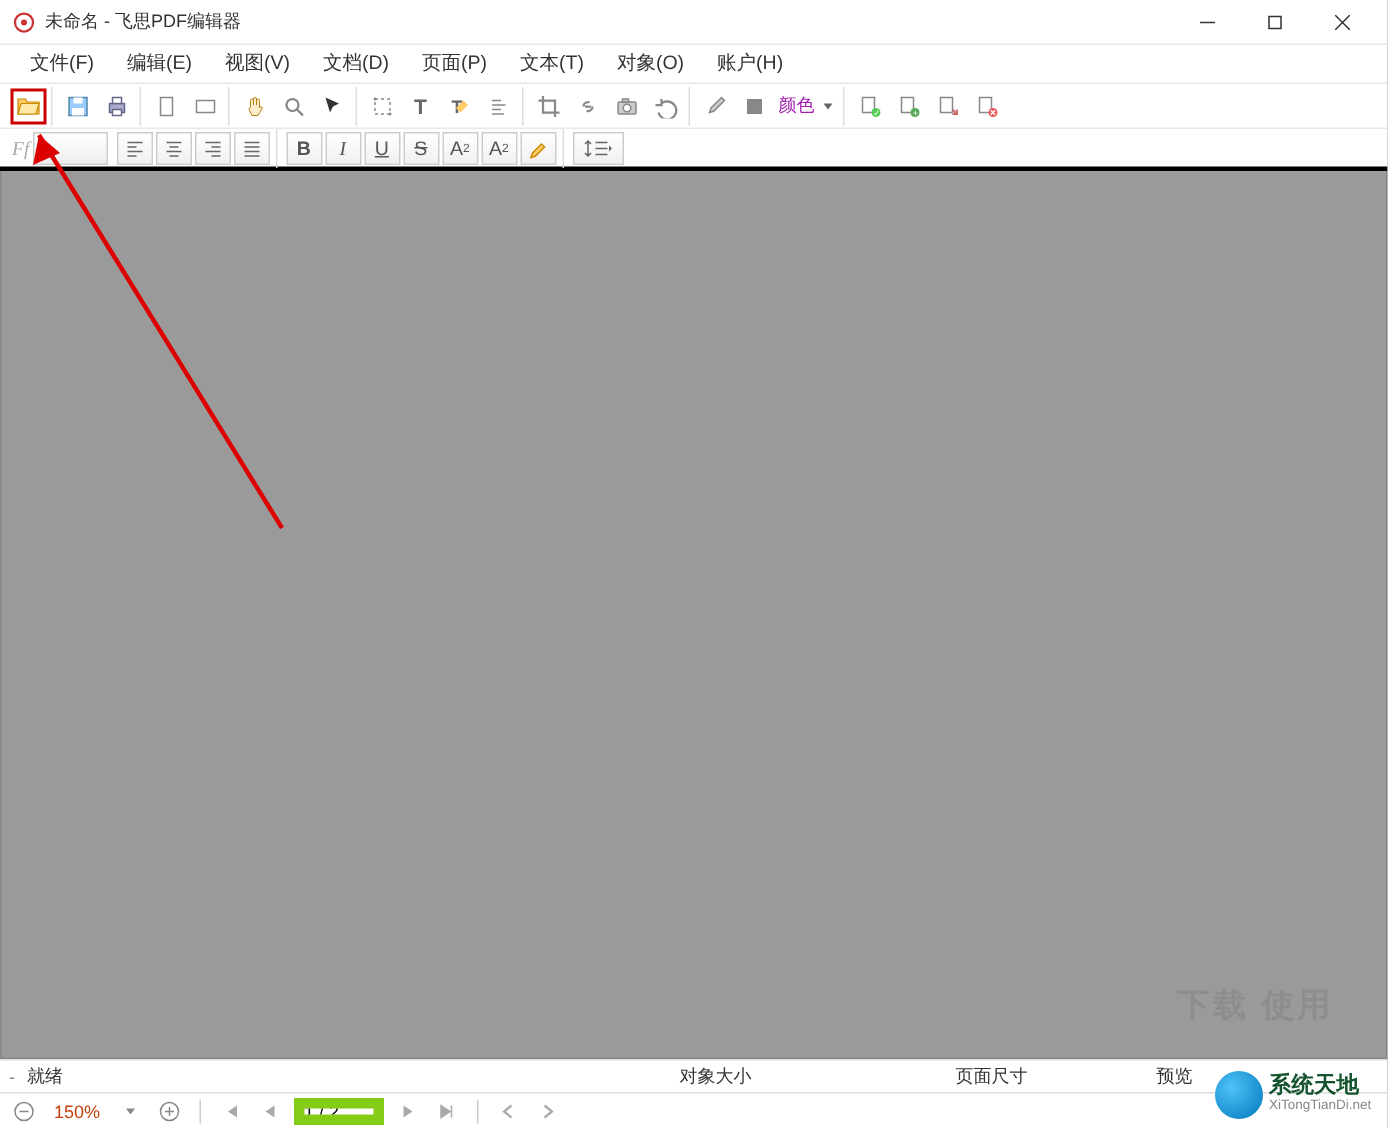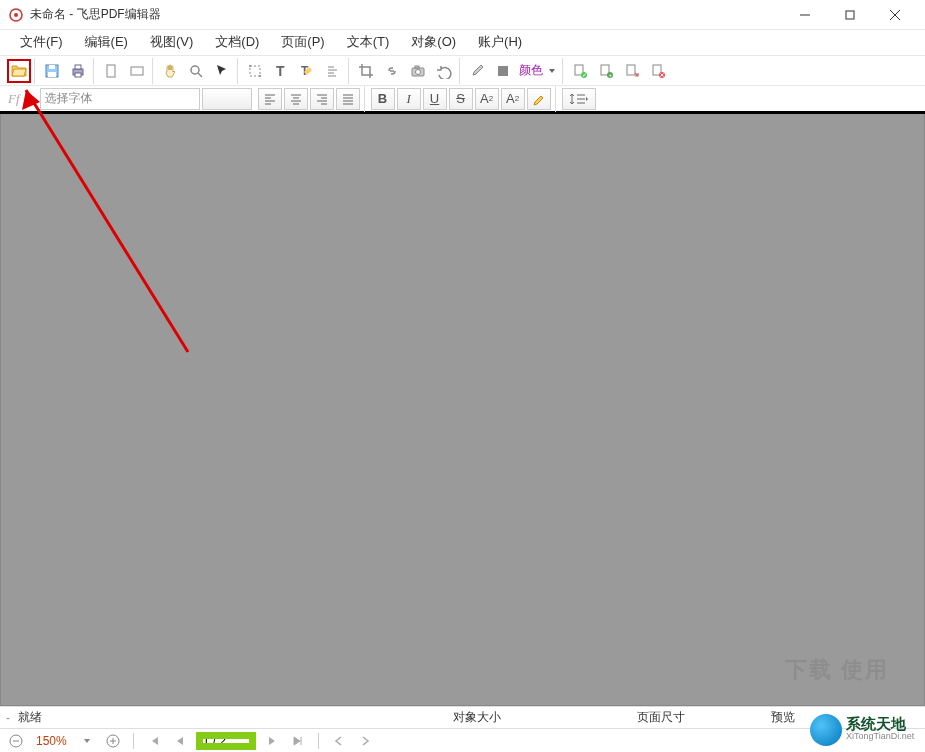--- a/index.html
+++ b/index.html
@@ -240,23 +240,20 @@
           <circle cx="12" cy="12" r="3" fill="#e55"></circle>
           <line x1="10.5" y1="10.5" x2="13.5" y2="13.5" stroke="#fff"></line>
           <line x1="13.5" y1="10.5" x2="10.5" y2="13.5" stroke="#fff"></line>
         </svg>
       </div>
   </div>
 </div>
 
 <div class="fontbar">
   <span style="color:#aaa;font-style:italic;font-family:serif;font-size:13px;margin-left:4px;">Ff</span>
-  <div class="font-select">
-      <span>选择字体</span>
-    </div>
   <div class="size-select"></div>
   <div class="tb-group" style="border-right:1px solid #ddd;padding:0 4px;">
     <div class="fb-btn">
         <svg width="14" height="14" viewBox="0 0 14 14">
           <line x1="2" y1="3" x2="12" y2="3" stroke="#666"></line>
           <line x1="2" y1="6" x2="8" y2="6" stroke="#666"></line>
           <line x1="2" y1="9" x2="12" y2="9" stroke="#666"></line>
           <line x1="2" y1="12" x2="8" y2="12" stroke="#666"></line>
         </svg>
       </div>

